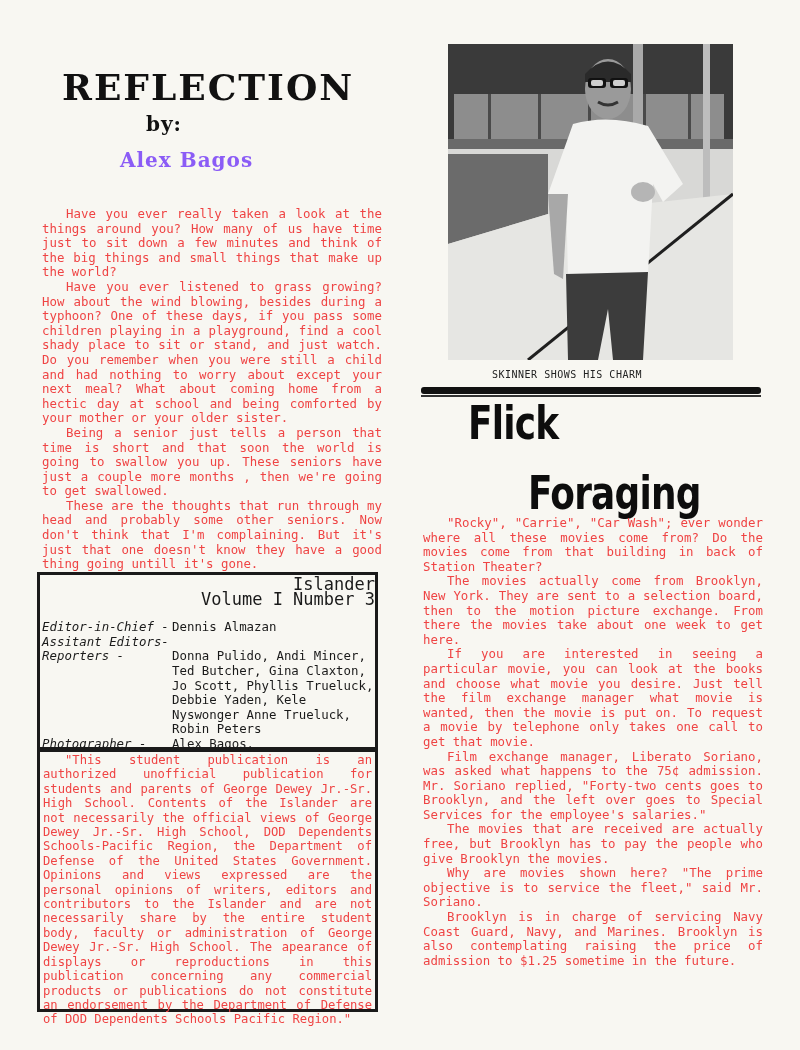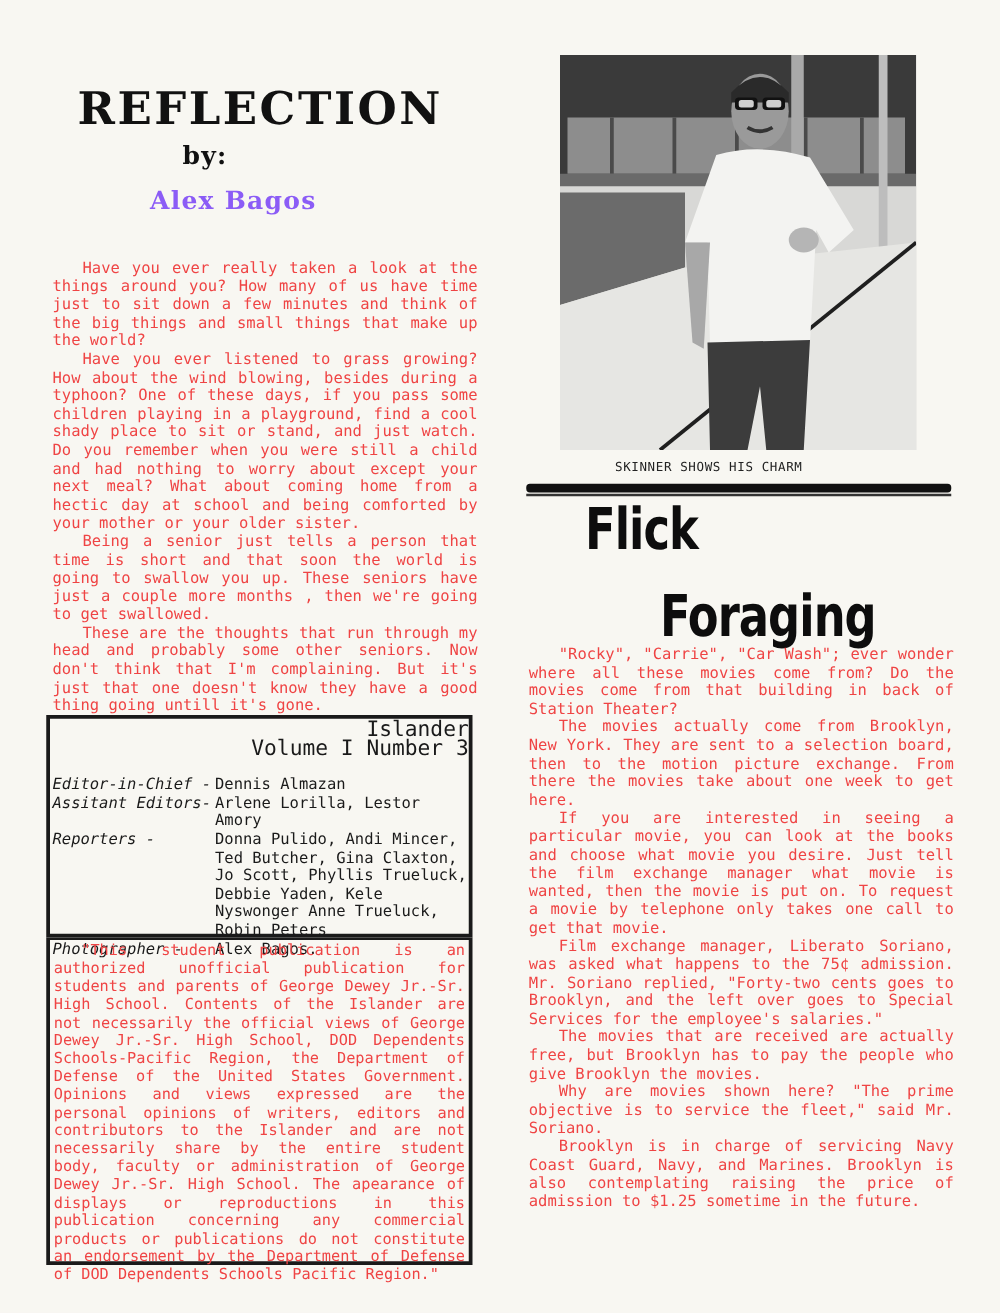--- a/index.html
+++ b/index.html
@@ -55,21 +55,20 @@
   <div class="masthead">
     <div class="mast-name">Islander</div>
     <div class="mast-vol">Volume I Number 3</div>
     <div class="mast-gap"></div>
     <div class="staff-row">
       <span class="staff-role">Editor-in-Chief -</span>
       <span class="staff-names">Dennis Almazan</span>
     </div>
     <div class="staff-row">
       <span class="staff-role">Assitant Editors-</span>
-      <span class="staff-names">Arlene Lorilla, Lestor Amory</span>
     </div>
     <div class="staff-row">
       <span class="staff-role">Reporters       -</span>
       <span class="staff-names">Donna Pulido, Andi Mincer, Ted Butcher, Gina Claxton, Jo Scott, Phyllis Trueluck, Debbie Yaden, Kele Nyswonger Anne Trueluck, Robin Peters</span>
     </div>
     <div class="staff-row">
       <span class="staff-role">Photographer    -</span>
       <span class="staff-names">Alex Bagos.</span>
     </div>
   </div>

